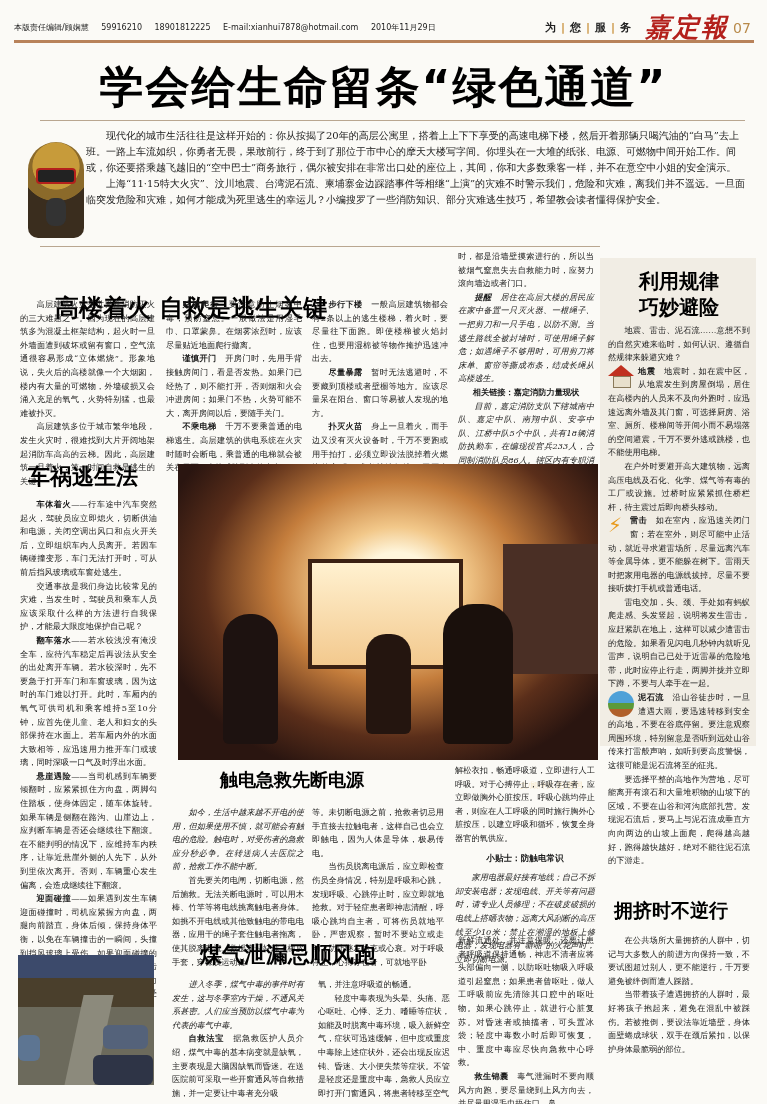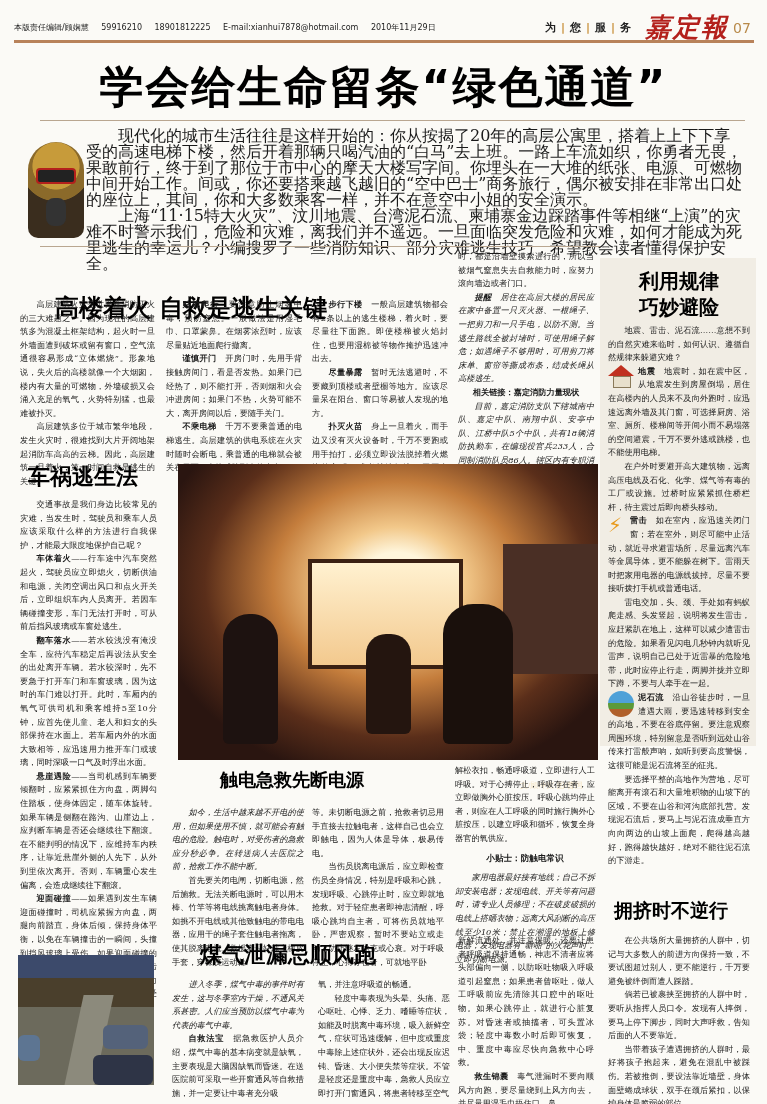--- a/index.html
+++ b/index.html
@@ -11,21 +11,21 @@
   .mh-service { left: 545px; top: 20px; font-family: "DejaVu Sans", sans-serif; font-size: 11px; font-weight: bold; color: #222; letter-spacing: 2px; }
   .mh-service i { font-style: normal; color: #c8903a; margin: 0 3px; }
   .mh-logo { left: 645px; top: 10px; font-family: "DejaVu Serif", serif; font-size: 26px; font-weight: bold; color: #b3201c; font-style: italic; letter-spacing: 2px; }
   .mh-page { left: 733px; top: 20px; font-family: "DejaVu Sans", sans-serif; font-size: 14px; color: #b88a4a; }
   .mh-rule { left: 14px; top: 40px; width: 740px; height: 3px; background: #b8825a; }
   .main-title { left: 0; top: 58px; width: 767px; text-align: center; font-family: "DejaVu Sans", sans-serif; font-size: 44px; font-weight: bold; letter-spacing: 2px; color: #000; }
   .rule-thin { height: 1px; background: #b9a690; }
   .intro-img { left: 28px; top: 142px; width: 56px; height: 96px; border-radius: 28px 28px 10px 10px; background: radial-gradient(circle at 50% 25%, #c79b3a 0 30%, #8b6a2a 31% 45%, #3a2d1e 46%); }
   .intro-img .goggle { position:absolute; left:8px; top:26px; width:40px; height:16px; background:#222; border:2px solid #b3201c; border-radius:4px; }
   .intro-img .mask { position:absolute; left:18px; top:56px; width:20px; height:28px; background:#333; border-radius:8px; }
-  .intro-text { left: 86px; top: 128px; width: 660px; font-size: 16px; line-height: 16px; text-indent: 2em; }
+  .intro-text { left: 86px; top: 128px; width: 660px; font-size: 10px; line-height: 16px; text-indent: 2em; }
   .intro-text p { margin: 0; }
   .sec-title { font-family: "DejaVu Sans", sans-serif; font-weight: bold; color: #000; white-space: nowrap; }
   .col { font-size: 8.2px; line-height: 13.6px; text-align: justify; }
   .col p { text-indent: 2em; margin: 0; }
   .col b { font-family: "DejaVu Sans", sans-serif; font-weight: bold; }
   .col .it { font-style: italic; }
   .photo-fire { left: 178px; top: 464px; width: 420px; height: 296px; background:
     radial-gradient(ellipse at 52% 40%, #fff6dc 0 12%, #f2c88a 22%, #c47d3c 40%, #5a2e1a 62%, #2a1510 80%),
     #2a1510; overflow: hidden; }
   .photo-fire .truck { position:absolute; left:130px; top:95px; width:155px; height:110px; border:4px solid #3a2012; background: linear-gradient(#fff1d0, #f3c98e); }
@@ -112,22 +112,22 @@
   <p style="text-indent:0"><span class="icon-house"></span><b>地震</b>　<span>地震时，如在震中区，从地震发生到房屋倒塌，居住在高楼内的人员来不及向外跑时，应迅速远离外墙及其门窗，可选择厨房、浴室、厕所、楼梯间等开间小而不易塌落的空间避震，千万不要外逃或跳楼，也不能使用电梯。</span></p>
   <p>在户外时要避开高大建筑物，远离高压电线及石化、化学、煤气等有毒的工厂或设施。过桥时应紧紧抓住桥栏杆，待主震过后即向桥头移动。</p>
   <p style="text-indent:0"><span class="icon-bolt">⚡</span><b>雷击</b>　<span>如在室内，应迅速关闭门窗；若在室外，则尽可能中止活动，就近寻求避雷场所，尽量远离汽车等金属导体，更不能躲在树下。雷雨天时把家用电器的电源线拔掉。尽量不要接听拨打手机或普通电话。</span></p>
   <p>雷电交加，头、颈、手处如有蚂蚁爬走感、头发竖起，说明将发生雷击，应赶紧趴在地上，这样可以减少遭雷击的危险。如果看见闪电几秒钟内就听见雷声，说明自己已处于近雷暴的危险地带，此时应停止行走，两脚并拢并立即下蹲，不要与人牵手在一起。</p>
   <p style="text-indent:0"><span class="icon-mudslide"></span><b>泥石流</b>　<span>沿山谷徒步时，一旦遭遇大雨，要迅速转移到安全的高地，不要在谷底停留。要注意观察周围环境，特别留意是否听到远处山谷传来打雷般声响，如听到要高度警惕，这很可能是泥石流将至的征兆。</span></p>
   <p>要选择平整的高地作为营地，尽可能离开有滚石和大量堆积物的山坡下的区域，不要在山谷和河沟底部扎营。发现泥石流后，要马上与泥石流成垂直方向向两边的山坡上面爬，爬得越高越好，跑得越快越好，绝对不能往泥石流的下游走。</p>
 </div>
 
 <h2 class="abs sec-title" style="left:28px;top:462px;font-size:22px;">车祸逃生法</h2>
 <div class="abs col" style="left:20px;top:498px;width:137px;">
+  <p><b>车体着火</b><span>——行车途中汽车突然起火，驾驶员应立即熄火，切断供油和电源，关闭空调出风口和点火开关后，立即组织车内人员离开。若因车辆碰撞变形，车门无法打开时，可从前后挡风玻璃或车窗处逃生。</span></p>
   <p>交通事故是我们身边比较常见的灾难，当发生时，驾驶员和乘车人员应该采取什么样的方法进行自我保护，才能最大限度地保护自己呢？</p>
-  <p><b>车体着火</b><span>——行车途中汽车突然起火，驾驶员应立即熄火，切断供油和电源，关闭空调出风口和点火开关后，立即组织车内人员离开。若因车辆碰撞变形，车门无法打开时，可从前后挡风玻璃或车窗处逃生。</span></p>
   <p><b>翻车落水</b><span>——若水较浅没有淹没全车，应待汽车稳定后再设法从安全的出处离开车辆。若水较深时，先不要急于打开车门和车窗玻璃，因为这时的车门难以打开。此时，车厢内的氧气可供司机和乘客维持5至10分钟，应首先使儿童、老人和妇女的头部保持在水面上。若车厢内外的水面大致相等，应迅速用力推开车门或玻璃，同时深吸一口气及时浮出水面。</span></p>
   <p><b>悬崖遇险</b><span>——当司机感到车辆要倾翻时，应紧紧抓住方向盘，两脚勾住踏板，使身体固定，随车体旋转。如果车辆是侧翻在路沟、山崖边上，应判断车辆是否还会继续往下翻滚。在不能判明的情况下，应维持车内秩序，让靠近悬崖外侧的人先下，从外到里依次离开。否则，车辆重心发生偏离，会造成继续往下翻滚。</span></p>
   <p><b>迎面碰撞</b><span>——如果遇到发生车辆迎面碰撞时，司机应紧握方向盘，两腿向前踏直，身体后倾，保持身体平衡，以免在车辆撞击的一瞬间，头撞到挡风玻璃上受伤。如果迎面碰撞的主要方位在临近驾驶员座位或者撞击力度大时，驾驶员应迅速躲离方向盘，将两脚抬起，以免受到挤压而受伤。</span></p>
 </div>
 <div class="abs photo-crash">
   <div class="road"></div>
     <div class="car1"></div>
     <div class="car2"></div>
     <div class="car3"></div>
 </div>
@@ -166,15 +166,14 @@
   <p>轻度中毒表现为头晕、头痛、恶心呕吐、心悸、乏力、嗜睡等症状，如能及时脱离中毒环境，吸入新鲜空气，症状可迅速缓解，但中度或重度中毒除上述症状外，还会出现反应迟钝、昏迷、大小便失禁等症状。不管是轻度还是重度中毒，急救人员应立即打开门窗通风，将患者转移至空气</p>
 </div>
 <div class="abs col" style="left:458px;top:934px;width:136px;">
   <p style="text-indent:0">新鲜流通处，并注意保暖；还要让患者呼吸道保持通畅，神志不清者应将头部偏向一侧，以防呕吐物吸入呼吸道引起窒息；如果患者曾呕吐，做人工呼吸前应先清除其口腔中的呕吐物。如果心跳停止，就进行心脏复苏。对昏迷者或抽搐者，可头置冰袋；轻度中毒数小时后即可恢复，中、重度中毒应尽快向急救中心呼救。</p>
   <p><b>救生锦囊</b>　<span>毒气泄漏时不要向顺风方向跑，要尽量绕到上风方向去，并尽量用湿毛巾捂住口、鼻。</span></p>
 </div>
 
 <h2 class="abs sec-title" style="left:614px;top:898px;font-size:19px;">拥挤时不逆行</h2>
 <div class="abs col" style="left:608px;top:934px;width:142px;">
   <p>在公共场所大量拥挤的人群中，切记与大多数人的前进方向保持一致，不要试图超过别人，更不能逆行，千万要避免被绊倒而遭人踩踏。</p>
-  <p>倘若已被裹挟至拥挤的人群中时，要听从指挥人员口令。发现有人摔倒，要马上停下脚步，同时大声呼救，告知后面的人不要靠近。</p>
   <p>当带着孩子遭遇拥挤的人群时，最好将孩子抱起来，避免在混乱中被踩伤。若被推倒，要设法靠近墙壁，身体面壁蜷成球状，双手在颈后紧扣，以保护身体最脆弱的部位。</p>
 </div>
 
 </body></html>

